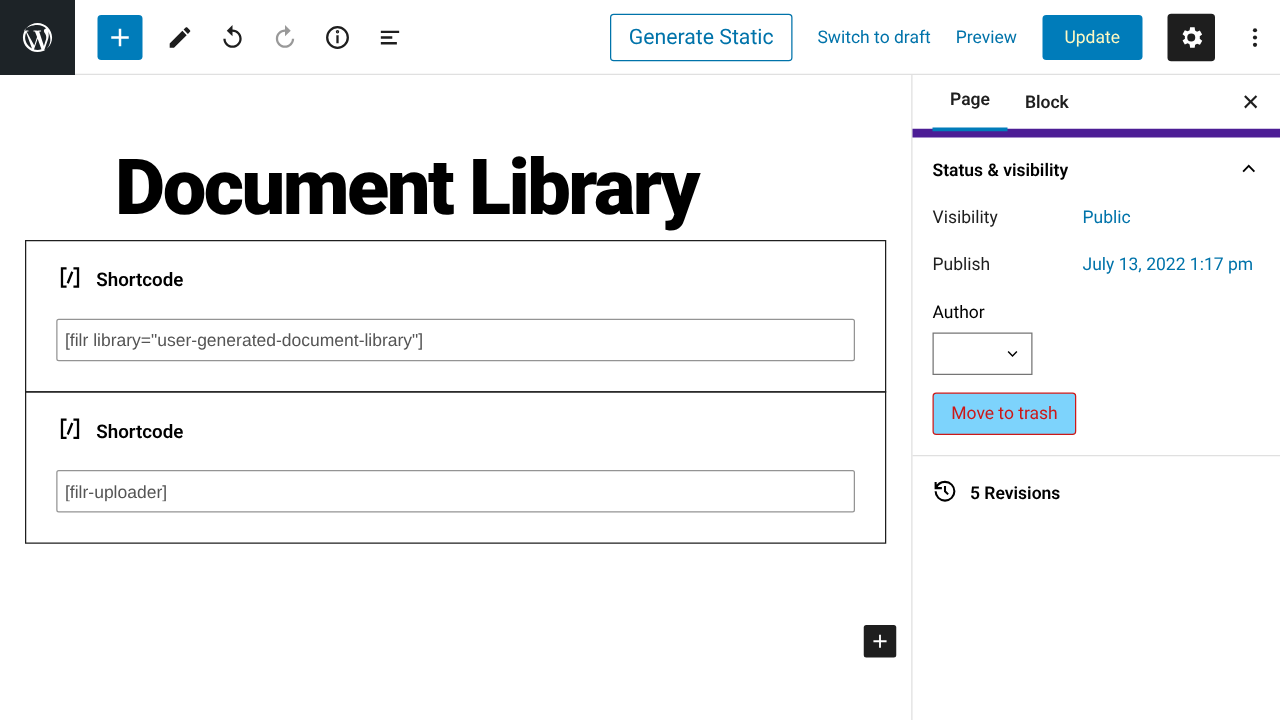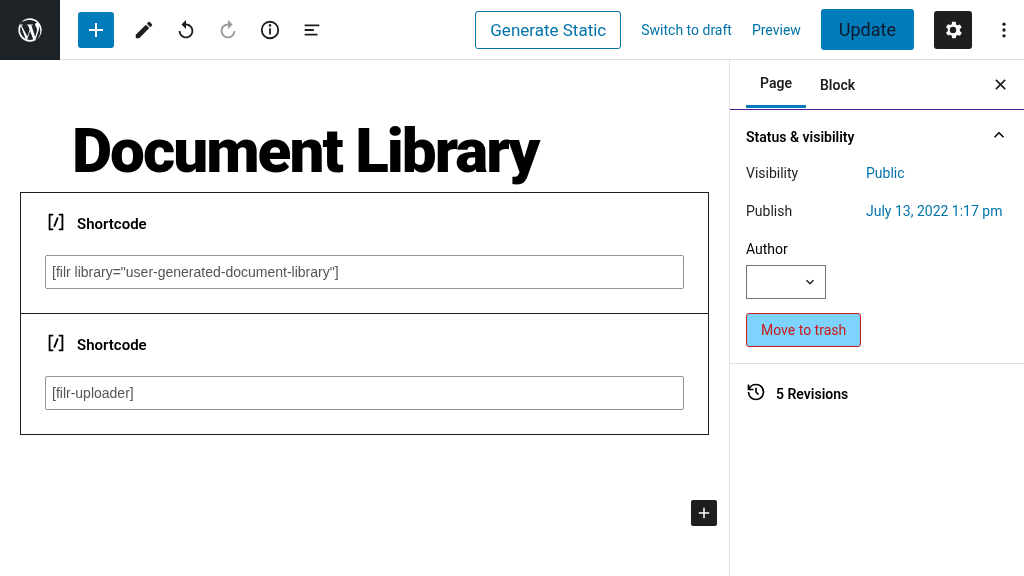--- a/index.html
+++ b/index.html
@@ -8,36 +8,36 @@
   .topbar { height: 60px; display: flex; align-items: center; padding: 0 8px 0 0; border-bottom: 1px solid #e0e0e0; }
   .wp-logo { width: 60px; height: 60px; background: #1d2327; display: flex; align-items: center; justify-content: center; }
   .wp-logo svg { fill: #fff; }
   .toolbar-left { display: flex; align-items: center; margin-left: 18px; gap: 18px; }
   .add-block { width: 36px; height: 36px; background: #007cba; color: #fff; border-radius: 3px; display: flex; align-items: center; justify-content: center; cursor: pointer; }
   .toolbar-icon { width: 24px; height: 24px; color: #1e1e1e; display: flex; align-items: center; justify-content: center; cursor: pointer; }
   .toolbar-icon.dim svg { color: #999; }
   .toolbar-right { margin-left: auto; display: flex; align-items: center; gap: 20px; }
   .generate-static { border: 1px solid #0073aa; color: #0073aa; background: #fff; padding: 8px 14px; border-radius: 3px; font-size: 17px; cursor: pointer; }
   .link-btn { color: #0073aa; font-size: 14px; cursor: pointer; }
-  .update-btn { background: #007cba; color: #0f172a; padding: 10px 18px; border-radius: 3px; font-size: 18px; cursor: pointer; }
+  .update-btn { background: #007cba; color: #fef9c3; padding: 10px 18px; border-radius: 3px; font-size: 14px; cursor: pointer; }
   .settings-btn { width: 38px; height: 38px; background: #1e1e1e; color: #fff; display: flex; align-items: center; justify-content: center; border-radius: 3px; cursor: pointer; }
   .more-btn { width: 24px; display: flex; align-items: center; justify-content: center; cursor: pointer; color: #1e1e1e; }
 
   .main { display: flex; height: 516px; }
   .editor { flex: 1; padding: 60px 20px 20px 20px; position: relative; }
-  .page-title { font-size: 62px; font-weight: 900; letter-spacing: -2px; line-height: 1; margin-left: 52px; margin-bottom: 10px; }
+  .page-title { font-size: 62px; font-weight: 900; letter-spacing: -2px; line-height: 1; margin-left: 72px; margin-bottom: 10px; }
   .block { border: 1px solid #1e1e1e; padding: 18px 24px 24px; margin-bottom: -1px; }
   .block:first-of-type { border-bottom: 1px solid #1e1e1e; }
   .block-header { display: flex; align-items: center; gap: 10px; margin-bottom: 18px; }
   .block-label { font-weight: 600; font-size: 15px; }
   .shortcode-input { width: 100%; border: 1px solid #949494; padding: 8px 6px; font-size: 14px; color: #555; border-radius: 2px; }
   .add-after { position: absolute; right: 12px; bottom: 50px; width: 26px; height: 26px; background: #1e1e1e; color: #fff; display: flex; align-items: center; justify-content: center; border-radius: 2px; cursor: pointer; }
 
   .sidebar { width: 295px; border-left: 1px solid #e0e0e0; font-size: 14px; }
-  .tabs { display: flex; align-items: center; padding: 0 16px; height: 50px; border-bottom: 1px solid #4c1d95; }
+  .tabs { display: flex; align-items: center; padding: 0 16px; height: 50px; border-bottom: 7px solid #4c1d95; }
   .tab { padding: 14px 14px; font-weight: 600; color: #1e1e1e; cursor: pointer; }
   .tab.active { border-bottom: 3px solid #007cba; }
   .tab-close { margin-left: auto; cursor: pointer; font-size: 18px; color: #1e1e1e; }
   .panel { border-bottom: 1px solid #e0e0e0; padding: 16px; }
   .panel-header { display: flex; align-items: center; justify-content: space-between; font-weight: 600; cursor: pointer; }
   .panel-body { margin-top: 18px; }
   .row { display: flex; margin-bottom: 22px; }
   .row-label { width: 120px; color: #1e1e1e; }
   .row-value { color: #0073aa; cursor: pointer; }
   .author-label { margin-bottom: 8px; display:block; }

